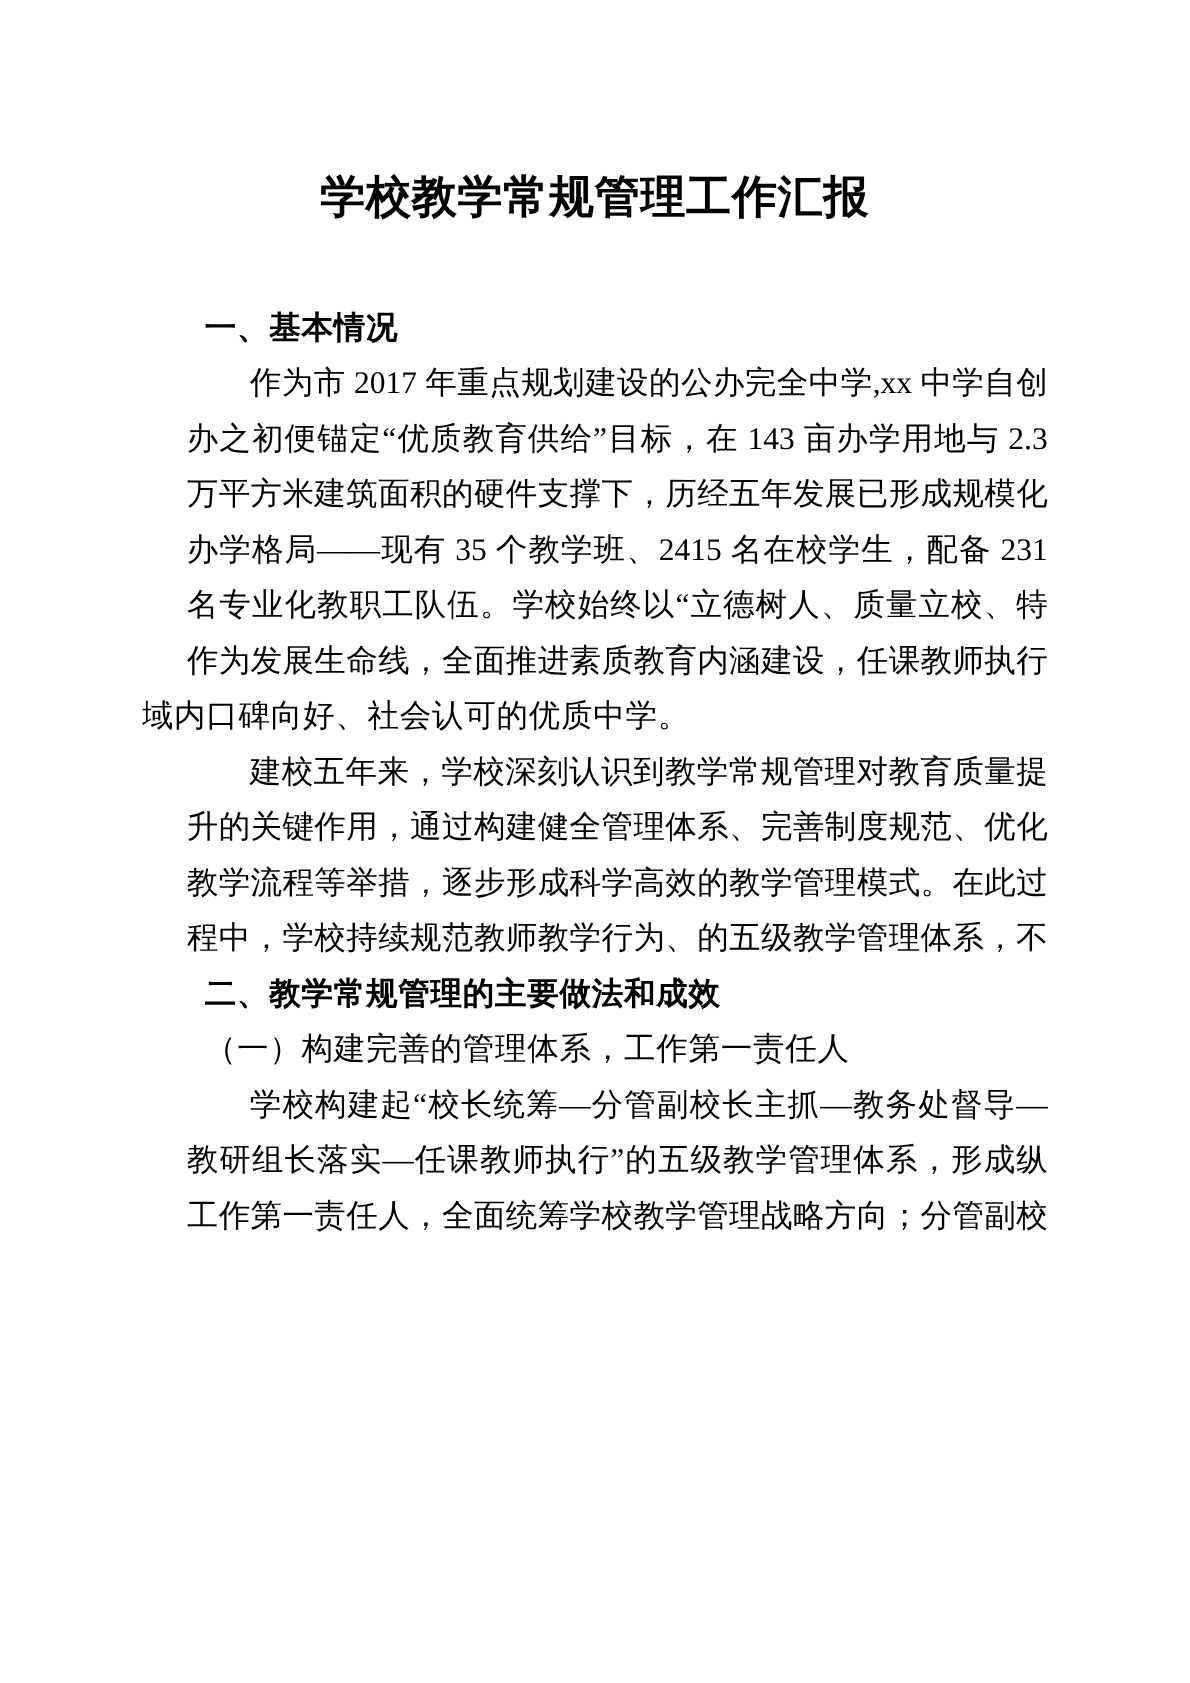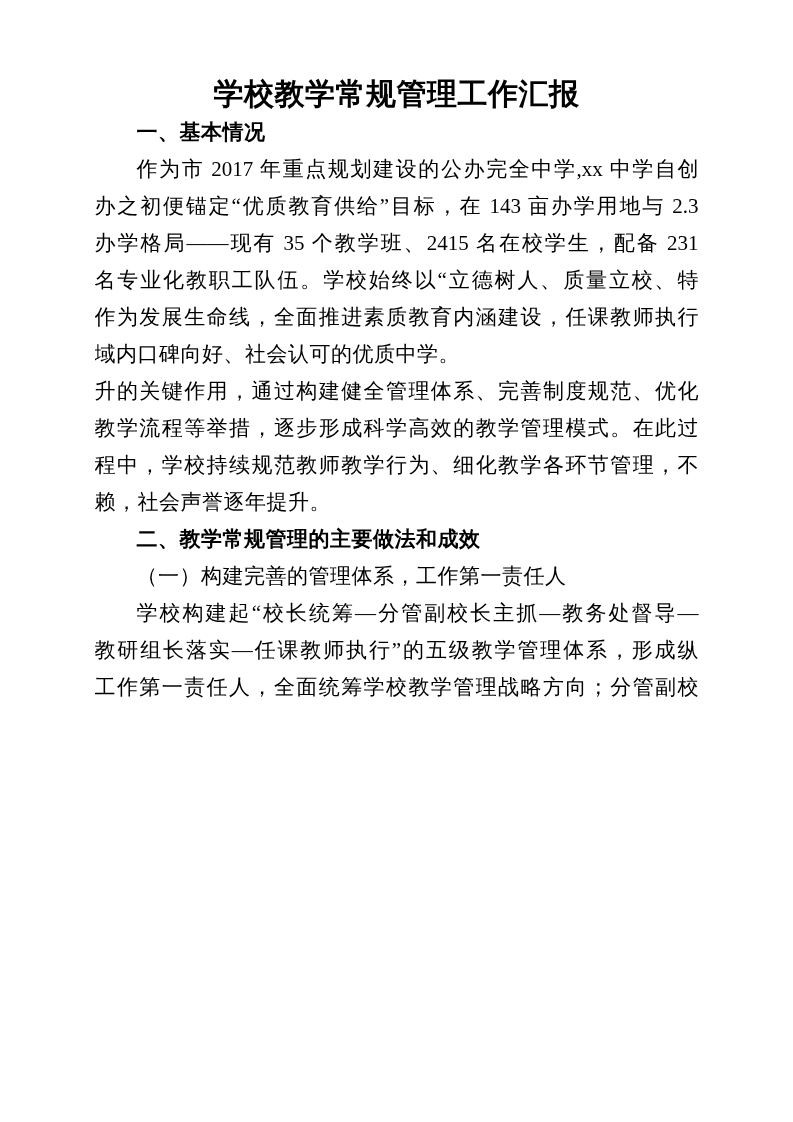--- a/index.html
+++ b/index.html
@@ -12,21 +12,21 @@
     width: 793px;
     height: 1122px;
     background: #ffffff;
     overflow: hidden;
     font-family: "Liberation Serif", "DejaVu Serif", serif;
     color: #000000;
   }
   .content {
     width: 604px;
     margin: 0 auto;
-    padding-top: 74px;
+    padding-top: 112px;
   }
   .doc-title {
     height: 40px;
     line-height: 40px;
     text-align: center;
     font-size: 30px;
     font-weight: bold;
     letter-spacing: 0.5px;
     white-space: nowrap;
   }
@@ -35,48 +35,50 @@
     line-height: 37px;
     font-size: 21px;
     letter-spacing: 0.5px;
     overflow: hidden;
   }
   
   .j {
     text-align: justify;
     text-align-last: justify;
     letter-spacing: 0;
+    margin-left: 30px;
   }
   
   .ind { text-indent: 42px; }
   .b { font-weight: bold; }
   
-  .gap-title { }
+  .gap-title { margin-top: 48px; }
 </style>
 </head>
 <body>
 
 <div class="page">
   <div class="content">
 
     <div class="doc-title">学校教学常规管理工作汇报</div>
 
     <div class="ln b ind gap-title">一、基本情况</div>
 
     <div class="ln j ind">作为市 2017 年重点规划建设的公办完全中学,xx 中学自创</div>
     <div class="ln j">办之初便锚定“优质教育供给”目标，在 143 亩办学用地与 2.3</div>
+    <div class="ln j">万平方米建筑面积的硬件支撑下，历经五年发展已形成规模化</div>
     <div class="ln j">办学格局——现有 35 个教学班、2415 名在校学生，配备 231</div>
     <div class="ln j">名专业化教职工队伍。学校始终以“立德树人、质量立校、特</div>
     <div class="ln j">作为发展生命线，全面推进素质教育内涵建设，任课教师执行</div>
     <div class="ln">域内口碑向好、社会认可的优质中学。</div>
 
+    <div class="ln j ind">建校五年来，学校深刻认识到教学常规管理对教育质量提</div>
     <div class="ln j">升的关键作用，通过构建健全管理体系、完善制度规范、优化</div>
     <div class="ln j">教学流程等举措，逐步形成科学高效的教学管理模式。在此过</div>
-    <div class="ln j">程中，学校持续规范教师教学行为、细化教学各环节管理，不</div>
-    <div class="ln">赖，社会声誉逐年提升。</div>
+    <div class="ln j">程中，学校持续规范教师教学行为、的五级教学管理体系，不</div>
 
     <div class="ln b ind">二、教学常规管理的主要做法和成效</div>
     <div class="ln ind">（一）构建完善的管理体系，工作第一责任人</div>
 
     <div class="ln j ind">学校构建起“校长统筹—分管副校长主抓—教务处督导—</div>
     <div class="ln j">教研组长落实—任课教师执行”的五级教学管理体系，形成纵</div>
     <div class="ln j">工作第一责任人，全面统筹学校教学管理战略方向；分管副校</div>
 
   </div>
 </div>

